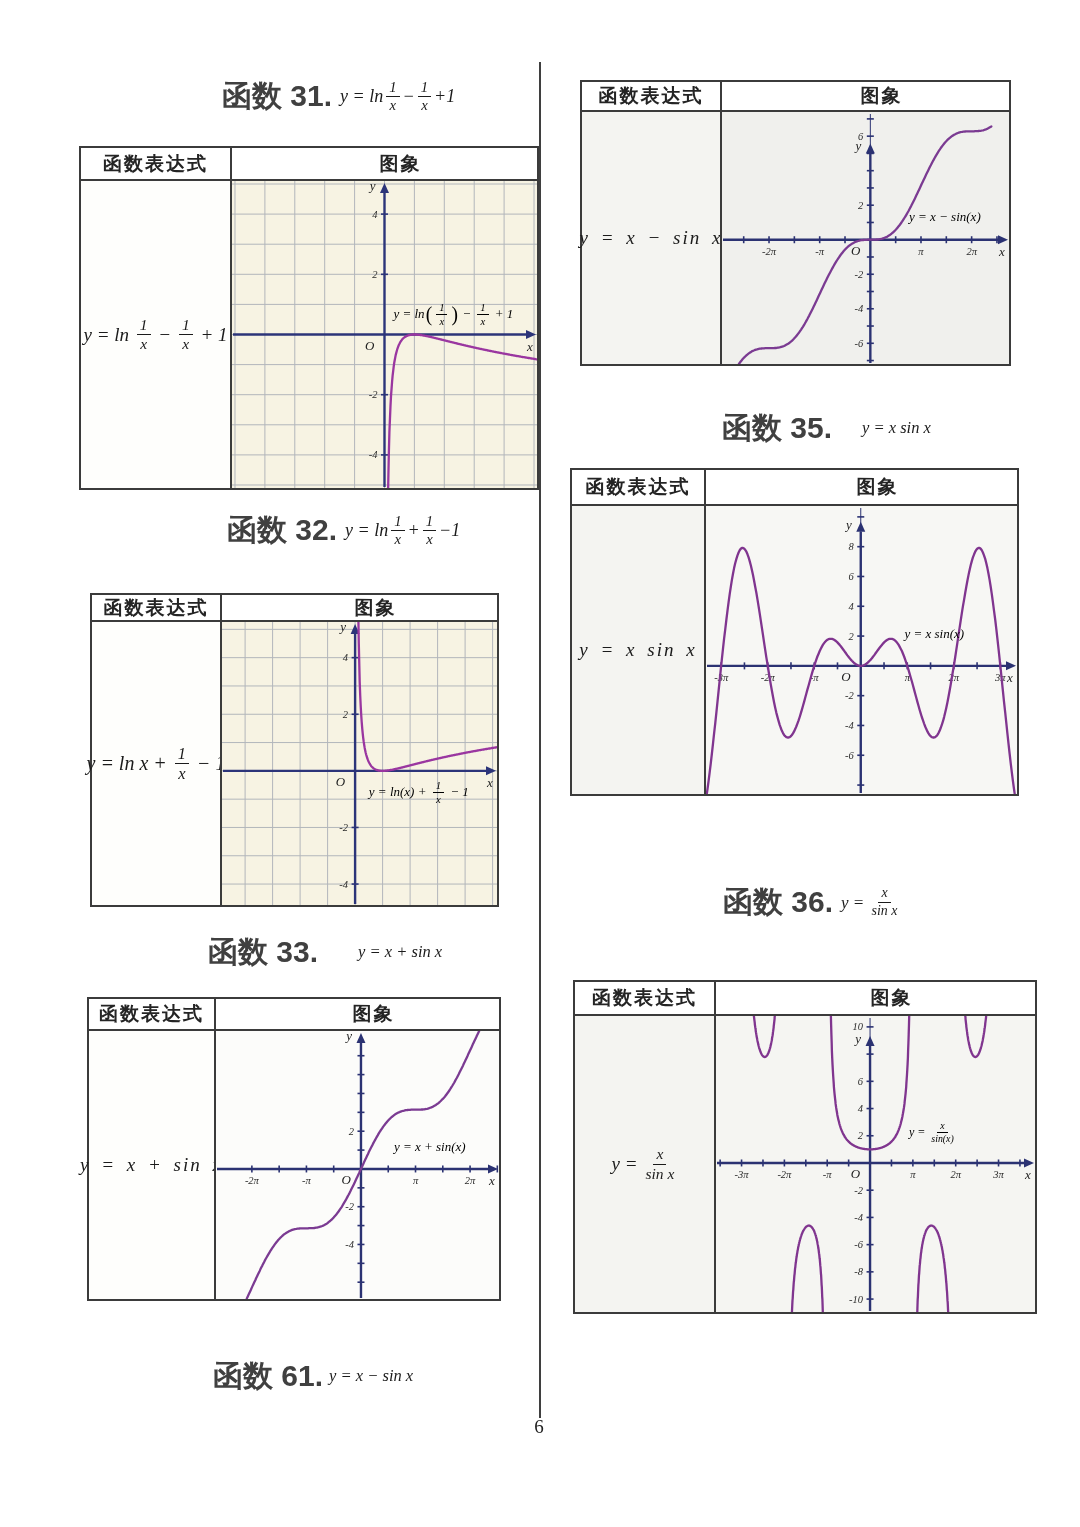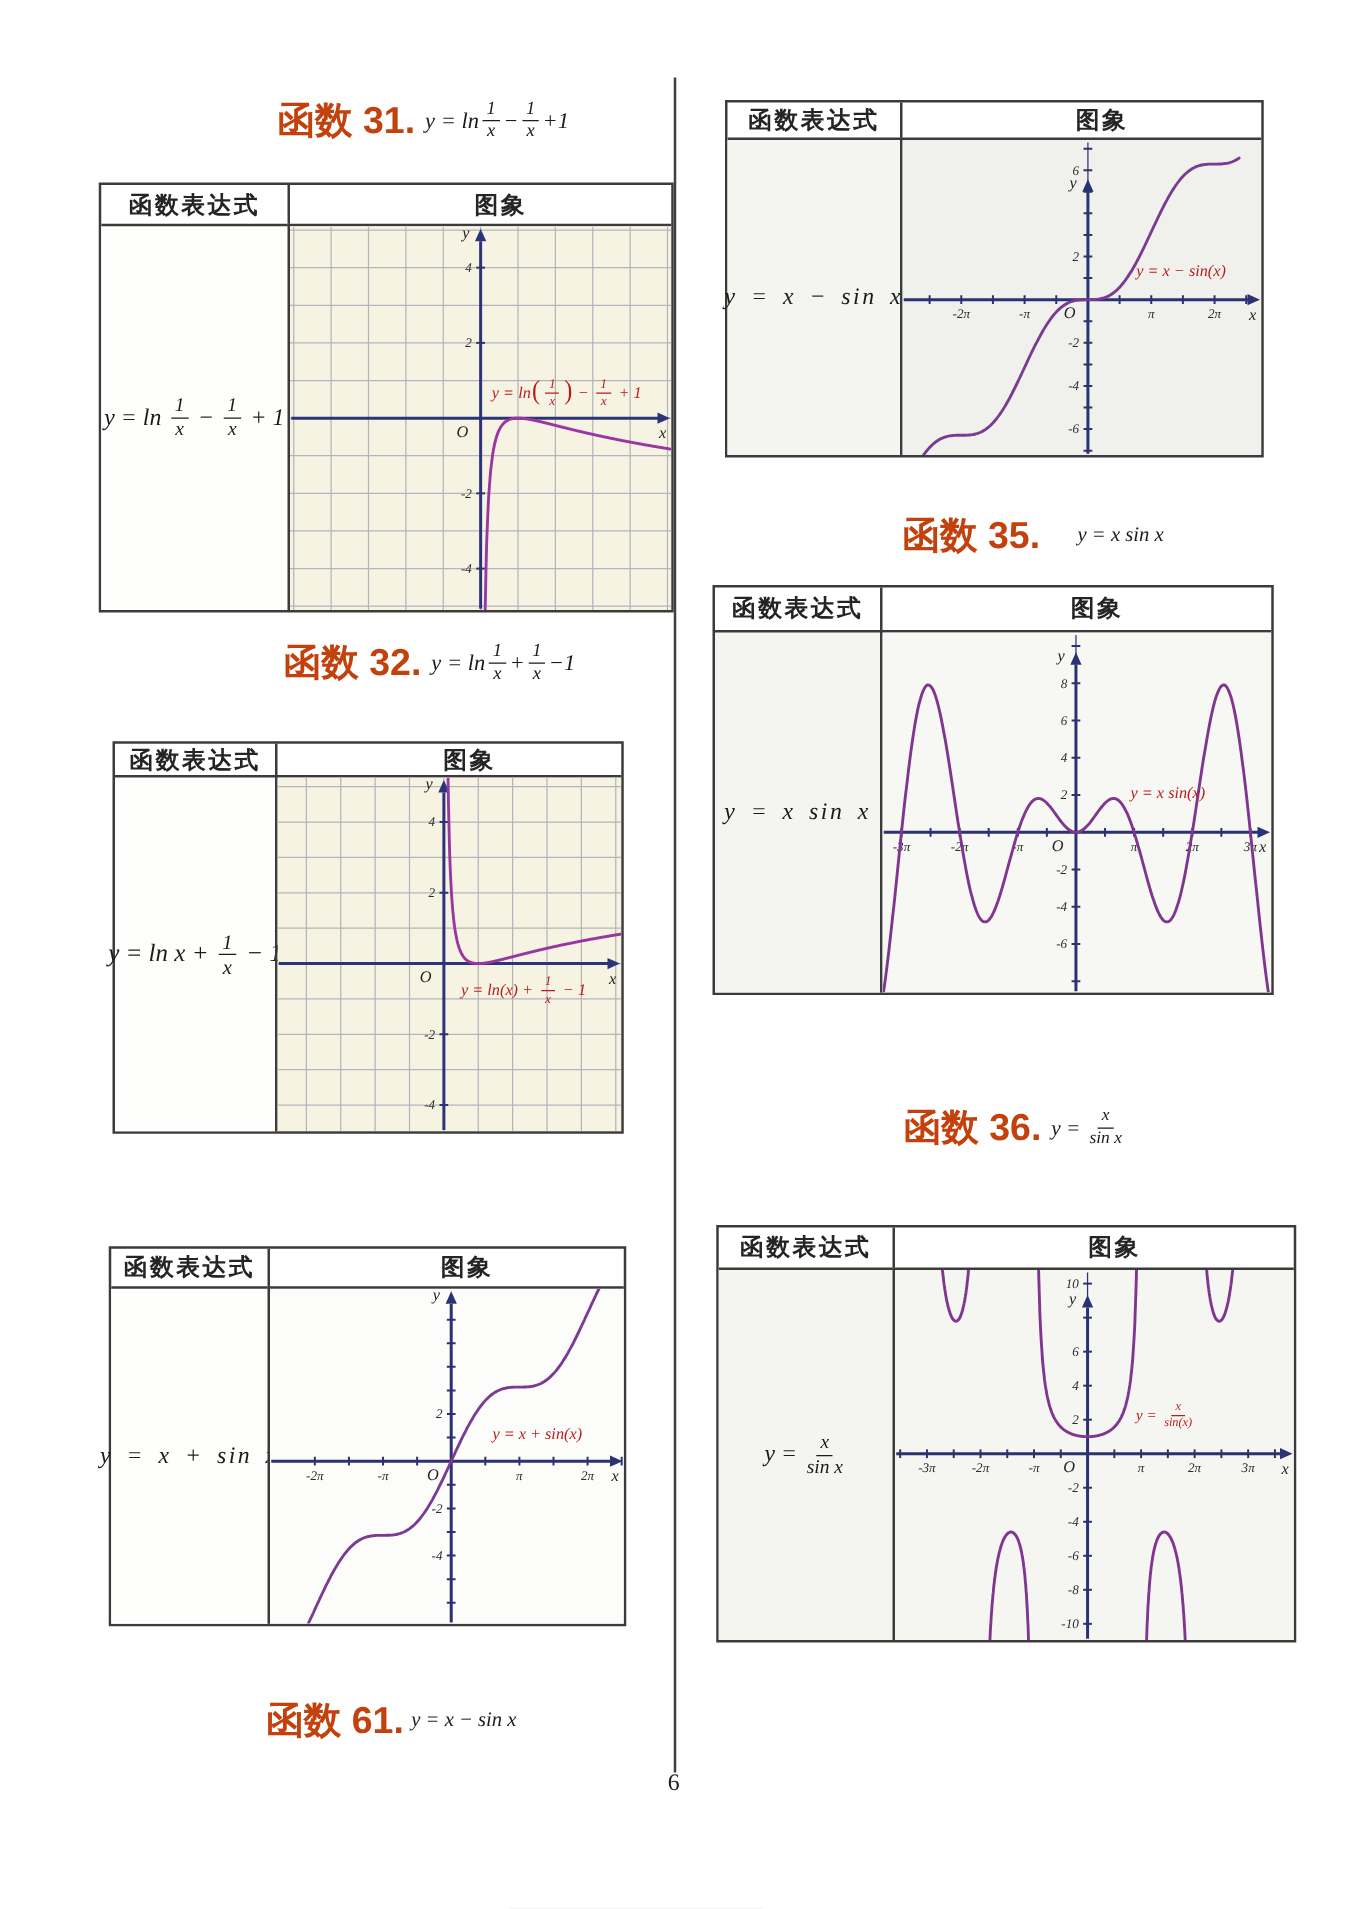--- a/index.html
+++ b/index.html
@@ -4,21 +4,21 @@
 <style>
   html,body{margin:0;padding:0;background:#e8e8e8;}
   #page{position:relative;width:1080px;height:1527px;background:#ffffff;overflow:hidden;
         font-family:"Liberation Serif",serif;}
   
   .divider{position:absolute;left:539px;top:62px;width:2px;height:1356px;background:#3f3f3f;}
   .pagenum{position:absolute;left:522px;top:1416px;width:34px;text-align:center;
            font-size:19px;color:#222;}
   
   .sec{position:absolute;display:flex;align-items:center;}
-  .secnum{font-family:"Liberation Sans",sans-serif;font-weight:700;font-size:30px;color:#c2410c;
+  .secnum{font-family:"Liberation Sans",sans-serif;font-weight:700;font-size:30px;color:#404040;
           white-space:nowrap;}
   .titlef{margin-left:8px;font-size:18px;color:#1c1c1c;}
   .s31{left:222px;top:76px;}
   .s32{left:227px;top:510px;}
   .s33{left:208px;top:932px;}  .s33 .titlef{margin-left:40px;font-size:16.5px;}
   .s34{left:213px;top:1356px;} .s34 .titlef{margin-left:6px;font-size:16.5px;}
   .s35{left:722px;top:408px;gap:24px;}  .s35 .titlef{margin-left:6px;font-size:16.5px;}
   .s36{left:723px;top:882px;}  .s36 .titlef{margin-left:8px;font-size:17px;}
   
   .tbl{position:absolute;display:grid;grid-template-rows:var(--hh) 1fr;
@@ -43,21 +43,21 @@
            font-style:italic;color:#1b1b1b;line-height:1.15;}
   .exprf{font-size:19px;}
   .t32 .exprf{font-size:20px;}
   .t36 .exprf{font-size:19px;}
   .wsp{letter-spacing:2px;word-spacing:4px;}
   .ftxt{white-space:pre;}
   .frac{display:inline-flex;flex-direction:column;align-items:center;margin:0 3px;line-height:1.05;}
   .frac .fn{border-bottom:1.4px solid currentColor;padding:0 3px 1px;font-size:0.82em;}
   .frac .fd{padding-top:1px;font-size:0.82em;}
   .fpar{font-size:1.5em;font-style:normal;transform:scaleY(1.12);margin:0 1px;font-weight:400;}
-  .curve-label{position:absolute;white-space:nowrap;color:#b91c1c;}
+  .curve-label{position:absolute;white-space:nowrap;color:#000000;}
   
   .graph svg text.tick{font:italic 10.5px "Liberation Serif",serif;fill:#2b2b2b;}
   .graph svg text.axlab{font:italic 13px "Liberation Serif",serif;fill:#222;}
 </style>
 </head>
 <body>
 
 <div id="page">
 
   <div class="divider"></div>
@@ -235,20 +235,26 @@
             <span class="ftxt">y = ln(x) + </span>
             <span class="frac">
               <span class="fn">1</span>
               <span class="fd">x</span>
             </span>
             <span class="ftxt"> − 1</span>
           </div></div>
       </div>
   </div>
 
+  <div class="sec s33">
+    <span class="secnum">函数 33.</span>
+    <span class="formula titlef">
+        <span class="ftxt">y = x + sin x</span>
+      </span>
+  </div>
 
   <div class="tbl t33">
     <div class="th">
         <span>函数表达式</span>
       </div>
     <div class="th">
         <span>图象</span>
       </div>
     <div class="expr">
         <span class="formula exprf wsp">

